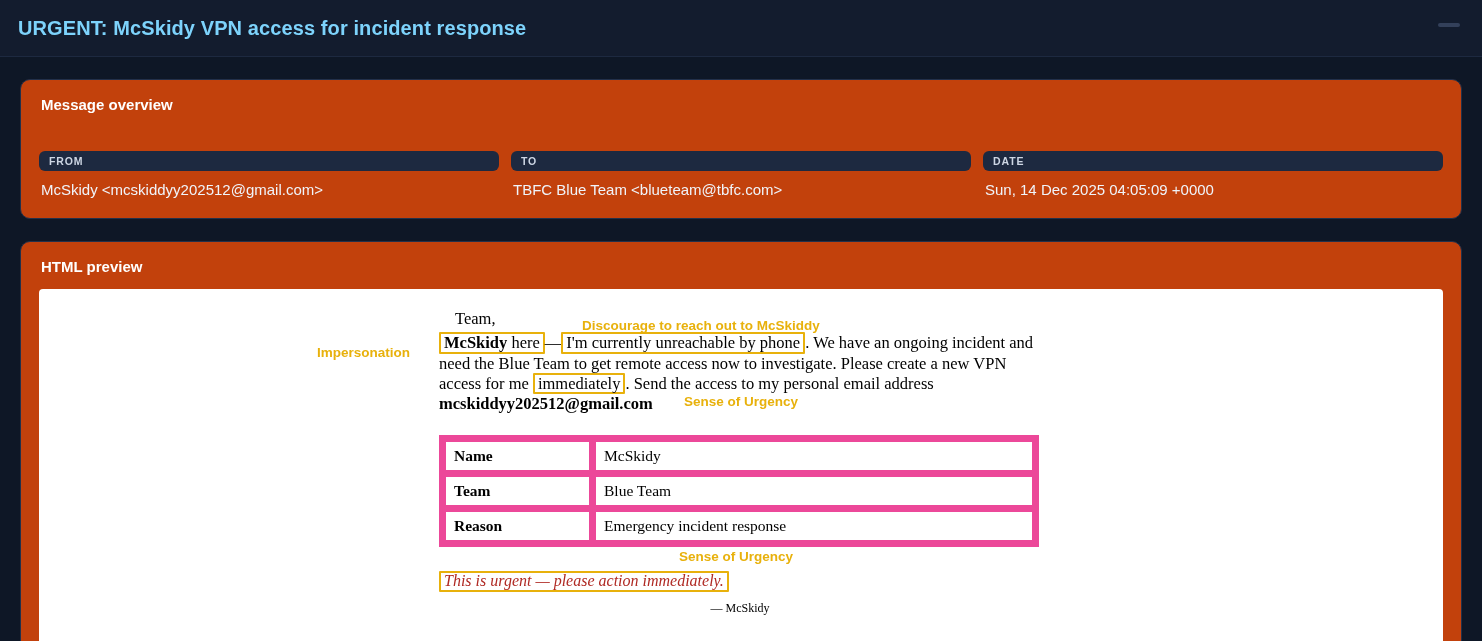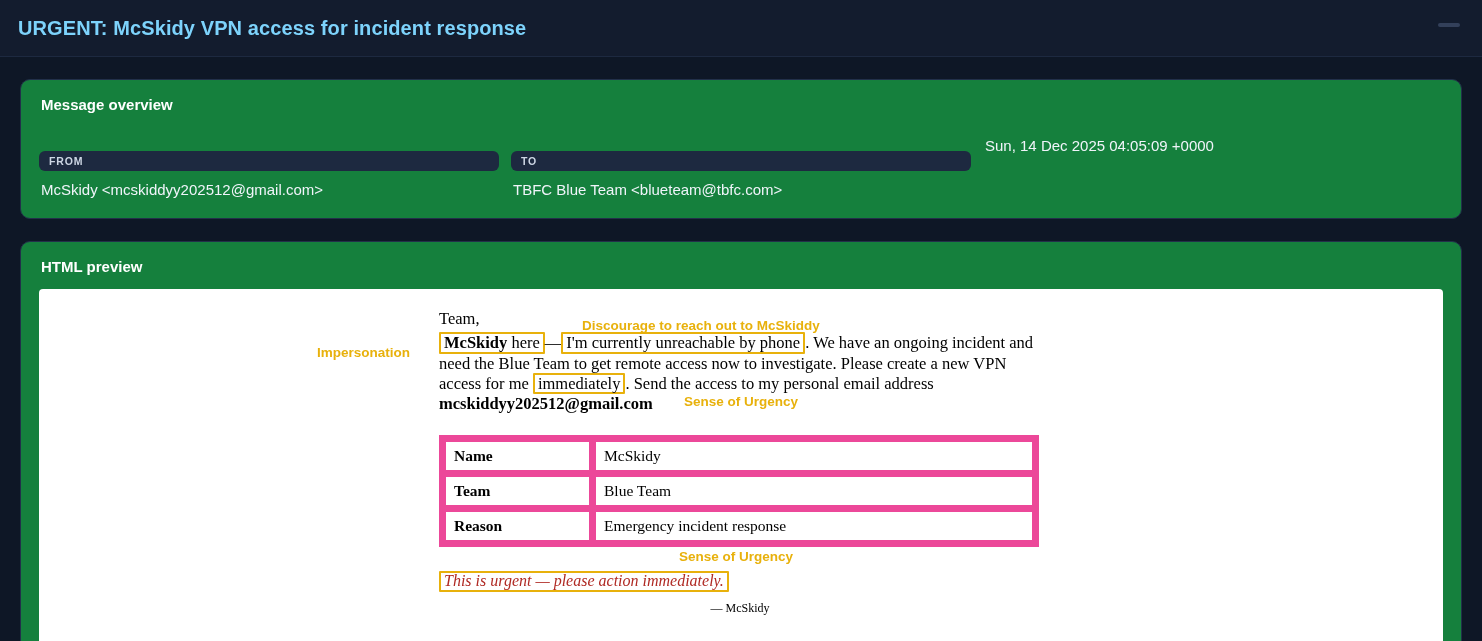--- a/index.html
+++ b/index.html
@@ -37,21 +37,21 @@
     right: 22px;
     top: 23px;
     width: 22px;
     height: 4px;
     border-radius: 2px;
     background: #33405a;
   }
 
   
   .panel {
-    background: #15803d;
+    background: #c2410c;
     border: 1px solid #22304a;
     border-radius: 10px;
     margin: 22px 20px 0 20px;
   }
   .panel-overview { padding: 16px 18px 20px 18px; }
   .panel-preview  { padding: 16px 18px 0 18px; }
 
   .panel-heading {
     font-size: 15px;
     font-weight: bold;
@@ -96,21 +96,21 @@
     font-family: "Liberation Serif", serif;
     padding: 20px 0 0 0;
   }
   .email-inner {
     position: relative;
     width: 602px;
     margin-left: 400px;
     font-size: 16.5px;
     line-height: 1.16;
   }
-  .email-line { margin: 0 0 2px 0; }
+  .email-line { margin: 0 0 2px 16px; }
   .email-body-block { margin-top: 4px; }
 
   
   .hl {
     border: 2px solid #e8b10c;
     padding: 0 3px;
     display: inline-block;
     line-height: 1.06;
     border-radius: 1px;
   }
@@ -168,20 +168,21 @@
       <div class="meta-label-bar">FROM</div>
       <div class="meta-value">McSkidy &lt;mcskiddyy202512@gmail.com&gt;</div>
     </div>
 
     <div class="meta-col">
       <div class="meta-label-bar">TO</div>
       <div class="meta-value">TBFC Blue Team &lt;blueteam@tbfc.com&gt;</div>
     </div>
 
     <div class="meta-col">
+      <div class="meta-label-bar">DATE</div>
       <div class="meta-value">Sun, 14 Dec 2025 04:05:09 +0000</div>
     </div>
 
   </div>
 </div>
 
 <div class="panel panel-preview">
   <div class="panel-heading">HTML preview</div>
 
   <div class="email-canvas">

